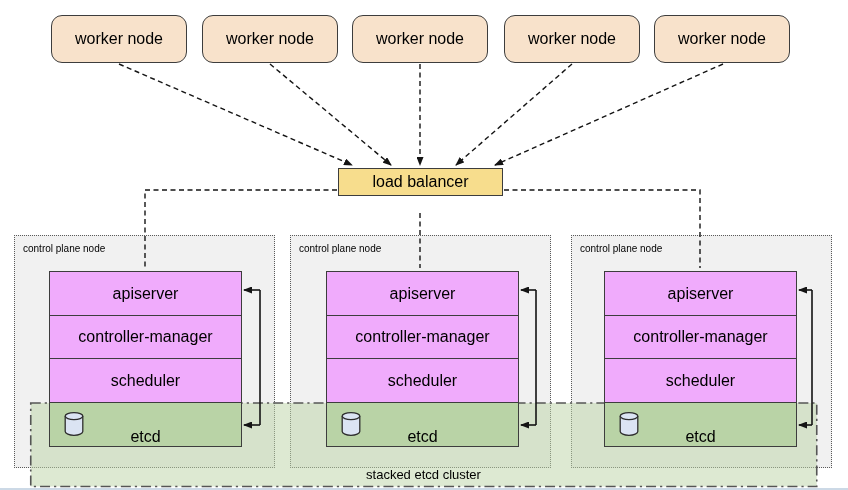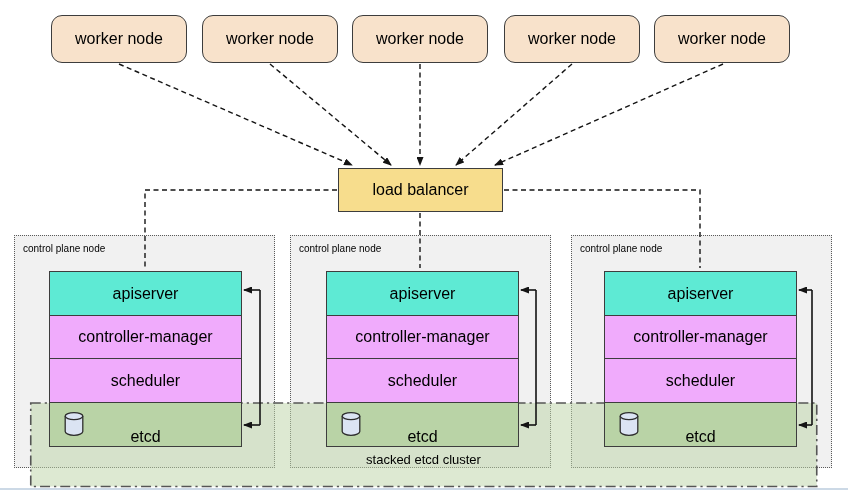--- a/index.html
+++ b/index.html
@@ -7,46 +7,46 @@
     position:relative; width:848px; height:490px; background:#ffffff;
     font-family:"Liberation Sans", sans-serif; color:#000; overflow:hidden;
   }
   .box {
     position:absolute; box-sizing:border-box; border:1.5px solid #3d3d3d;
     display:flex; align-items:center; justify-content:center;
     font-size:16px; z-index:3; background:#fff;
   }
   .worker { top:15px; width:136px; height:48px; background:#f8e2cb;border-radius:11px; }
   .w0 { left:51px; } .w1 { left:202px; } .w2 { left:352px; } .w3 { left:504px; } .w4 { left:654px; }
-  .lb { left:338px; top:168px; width:165px; height:44px; background:#f7dd8d; }
+  .lb { left:338px; top:168px; width:165px; height:28px; background:#f7dd8d; }
 
   .cpn {
     position:absolute; top:235px; width:261px; height:233px; box-sizing:border-box;
     background:#f1f1f1; border:1.5px dotted #5a5a5a; z-index:1;
   }
   .n0 { left:14px; } .n1 { left:290px; } .n2 { left:571px; }
   .cpn-label { position:absolute; left:8px; top:7px; font-size:10px; white-space:nowrap; }
 
   .stack { position:absolute; top:271px; width:193px; z-index:3; }
   .s0 { left:49px; } .s1 { left:326px; } .s2 { left:604px; }
   .row {
     position:relative; box-sizing:border-box; height:45px;
     border:1.5px solid #3d3d3d; background:#f0abfc;
     display:flex; align-items:center; justify-content:center; font-size:16px;
   }
   .row + .row { margin-top:-1.5px; }
-  .row.api  { background:#5eead4; }
+  .row.api  { background:#f0abfc; }
   .row.etcd { background:#b9d3a6;align-items:flex-end; }
   .cyl { position:absolute; left:14px; top:50%; transform:translateY(-50%); width:20px; height:25px; }
 
   .layer   { position:absolute; left:0; top:0; z-index:2; }
   .overlay { position:absolute; left:0; top:0; z-index:4; pointer-events:none; }
 
   .etcd-cluster-label {
-    position:absolute; left:30px; top:452px; width:787px; text-align:center;
+    position:absolute; left:30px; top:467px; width:787px; text-align:center;
     font-size:13px; z-index:3;
   }
   .bottom-edge { position:absolute; left:0; top:488px; width:848px; height:2px; background:#ccd9e6; z-index:5; }
 
   .dash   { stroke:#141414; stroke-width:1.4; fill:none; stroke-dasharray:5 3.5; }
   .solid  { stroke:#141414; stroke-width:1.6; fill:none; }
 </style>
 </head>
 <body>
 

